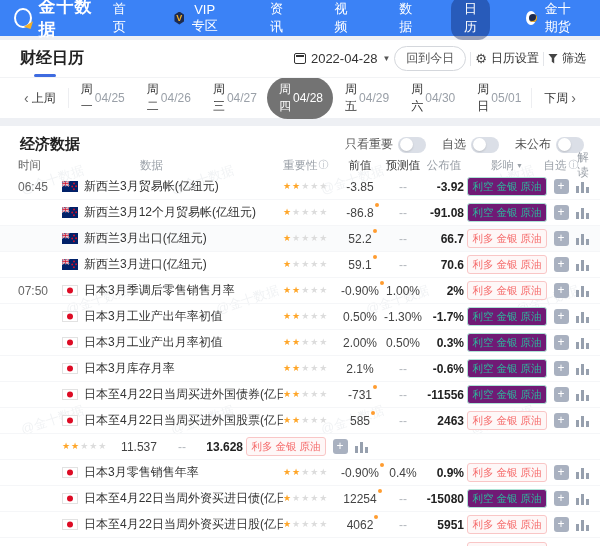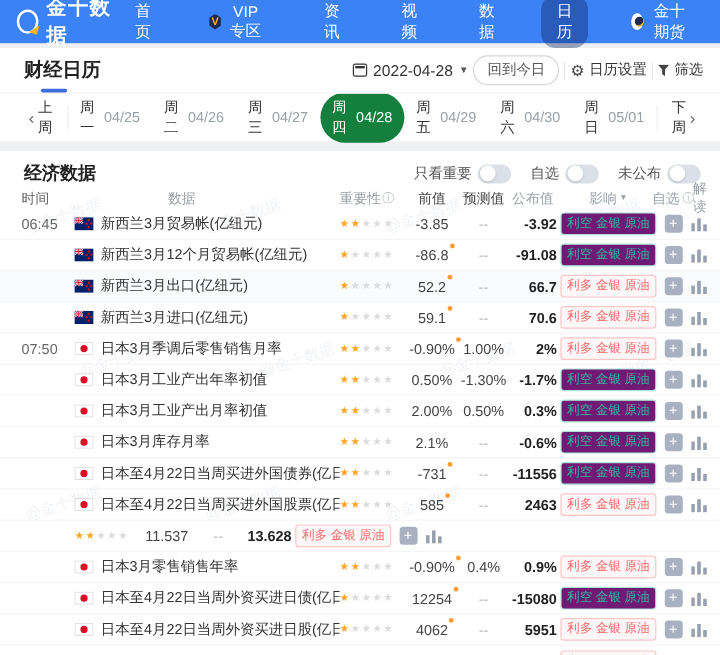--- a/index.html
+++ b/index.html
@@ -43,24 +43,24 @@
   .funnel { width:10px; height:10px; background:#444; clip-path:polygon(0 0,100% 0,62% 45%,62% 100%,38% 82%,38% 45%); display:inline-block; }
 
   
   .week-nav { height:40px; background:#fff; display:flex; align-items:center; padding:0 12px; }
   .wk-prev,.wk-next { display:flex; align-items:center; gap:3px; background:none; border:none; font-size:12px;
     color:#333; cursor:pointer; padding:0 12px; height:20px; font-family:inherit; }
   .wk-prev { border-right:1px solid #EDEEF1; }
   .wk-next { border-left:1px solid #EDEEF1; }
   .chev { font-size:14px; color:#666; line-height:1; }
   .days { flex:1; display:flex; align-items:center; justify-content:space-around; }
-  .day { display:flex; align-items:center; gap:8px; background:none; border:none; font-size:12px; cursor:pointer;
+  .day { display:flex; align-items:center; gap:0; background:none; border:none; font-size:12px; cursor:pointer;
     padding:4px 10px; border-radius:999px; font-family:inherit; }
   .day .d-week { color:#333; } .day .d-date { color:#9AA0A8; }
-  .day.active { background:#15803d; }
+  .day.active { background:#737373; }
   .day.active .d-week,.day.active .d-date { color:#fff; }
 
   
   .card { margin-top:8px; background:#fff; height:420px; position:relative; overflow:hidden; }
   .watermarks { position:absolute; inset:0; pointer-events:none; z-index:0; }
   .wm { position:absolute; transform:rotate(-18deg); color:rgba(110,125,150,0.10); font-size:13px; white-space:nowrap; }
   .section-head { height:30px; display:flex; align-items:center; justify-content:space-between; padding:6px 16px 0 20px; position:relative; z-index:1; }
   .sec-title { font-size:15px; font-weight:bold; color:#222; }
   .toggles { display:flex; align-items:center; gap:16px; }
   .toggle { display:flex; align-items:flex-end; gap:5px; cursor:pointer; }

